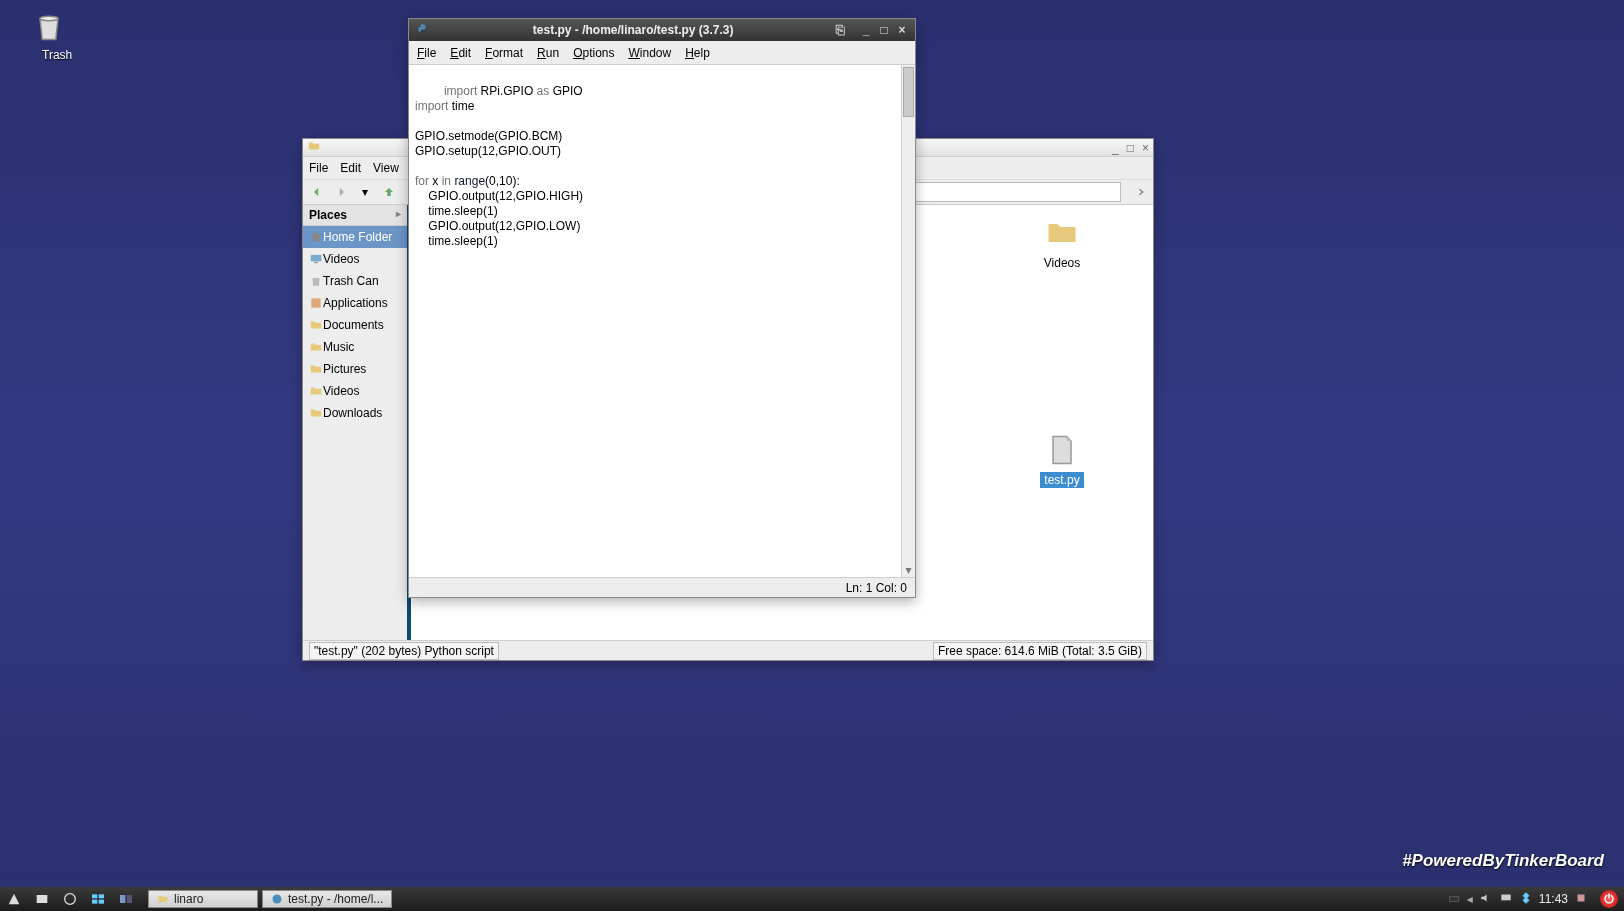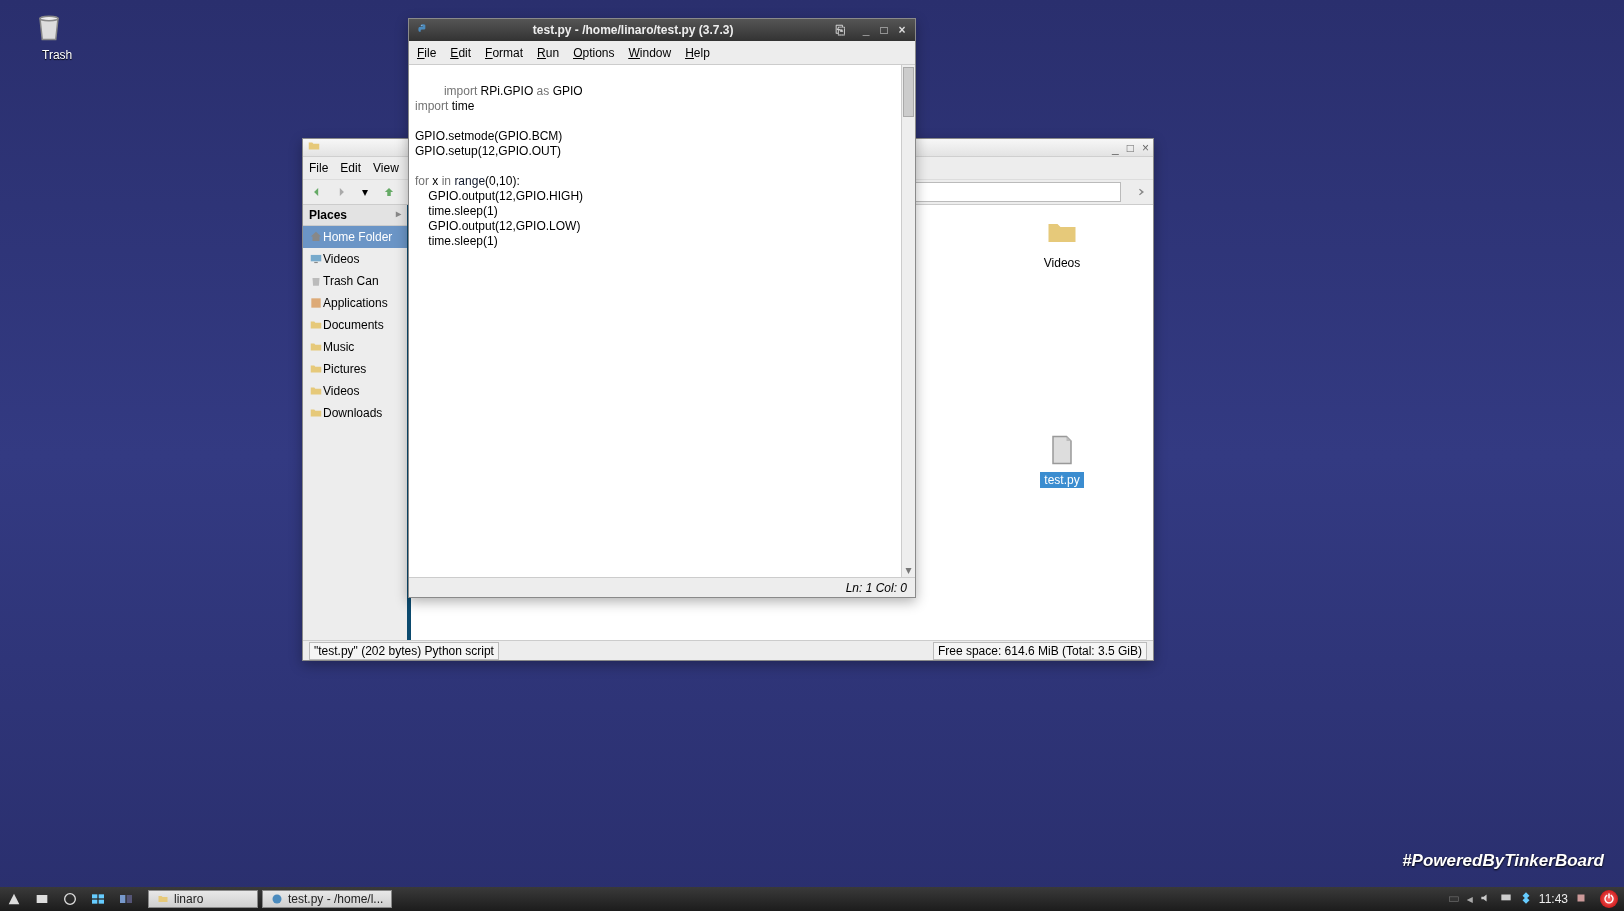--- a/index.html
+++ b/index.html
@@ -52,21 +52,21 @@
 #ed .menubar { height: 24px; display:flex; align-items:center; gap:14px; padding:0 8px; background:#ededed; border-bottom:1px solid #ccc;}
 #ed .menubar span { cursor:pointer; }
 #ed .menubar span::first-letter { text-decoration: underline; }
 #ed .editor-area { background:#fff; height: calc(100% - 22px - 24px - 20px); padding:4px 6px; font-family: "DejaVu Sans Mono", monospace; font-size:12px; line-height:15px; white-space:pre; overflow:auto; position:relative;}
 #ed .editor-area .kw { color:#737373; }
 #ed .editor-area .builtin { color:#0f172a; }
 #ed .scrollbar-v { position:absolute; right:0; top:0; bottom:0; width:14px; background:#eee; border-left:1px solid #ccc;}
 #ed .scrollbar-v .thumb { position:absolute; left:1px; right:1px; top:2px; height:50px; background:#ccc; border:1px solid #aaa; cursor:pointer;}
 #ed .scrollbar-v .arrow { position:absolute; left:0; right:0; height:14px; display:flex; align-items:center; justify-content:center; color:#777; cursor:pointer;}
 #ed .scrollbar-v .arrow.up{top:0;} #ed .scrollbar-v .arrow.down{bottom:0;}
-#ed .statusbar { height:20px; border-top:1px solid #ccc; display:flex; align-items:center; justify-content:flex-end; padding:0 8px; background:#ededed;font-style:italic;}
+#ed .statusbar { height:20px; border-top:1px solid #ccc; display:flex; align-items:center; justify-content:flex-end; padding:0 8px; background:#ededed;}
 
 
 .watermark { position:absolute; right:20px; bottom:40px; color:#fff; font-size:17px; font-style:italic; font-weight:700; text-shadow:0 1px 2px #000; }
 
 
 .taskbar { position:absolute; left:0; right:0; bottom:0; height:24px; background:linear-gradient(#3a3a3a,#1c1c1c); display:flex; align-items:center; color:#ddd; }
 .taskbar .tb-item { height:100%; display:inline-flex; align-items:center; padding:0 6px; cursor:pointer; }
 .taskbar .tb-item svg{width:16px;height:16px;}
 .taskbar .tb-sep { width:6px; }
 .taskbar .task { background:linear-gradient(#e8e8e8,#cfcfcf); color:#222; border:1px solid #888; margin:2px; height:18px; display:inline-flex; align-items:center; gap:5px; padding:0 8px; min-width:110px; cursor:pointer;}

